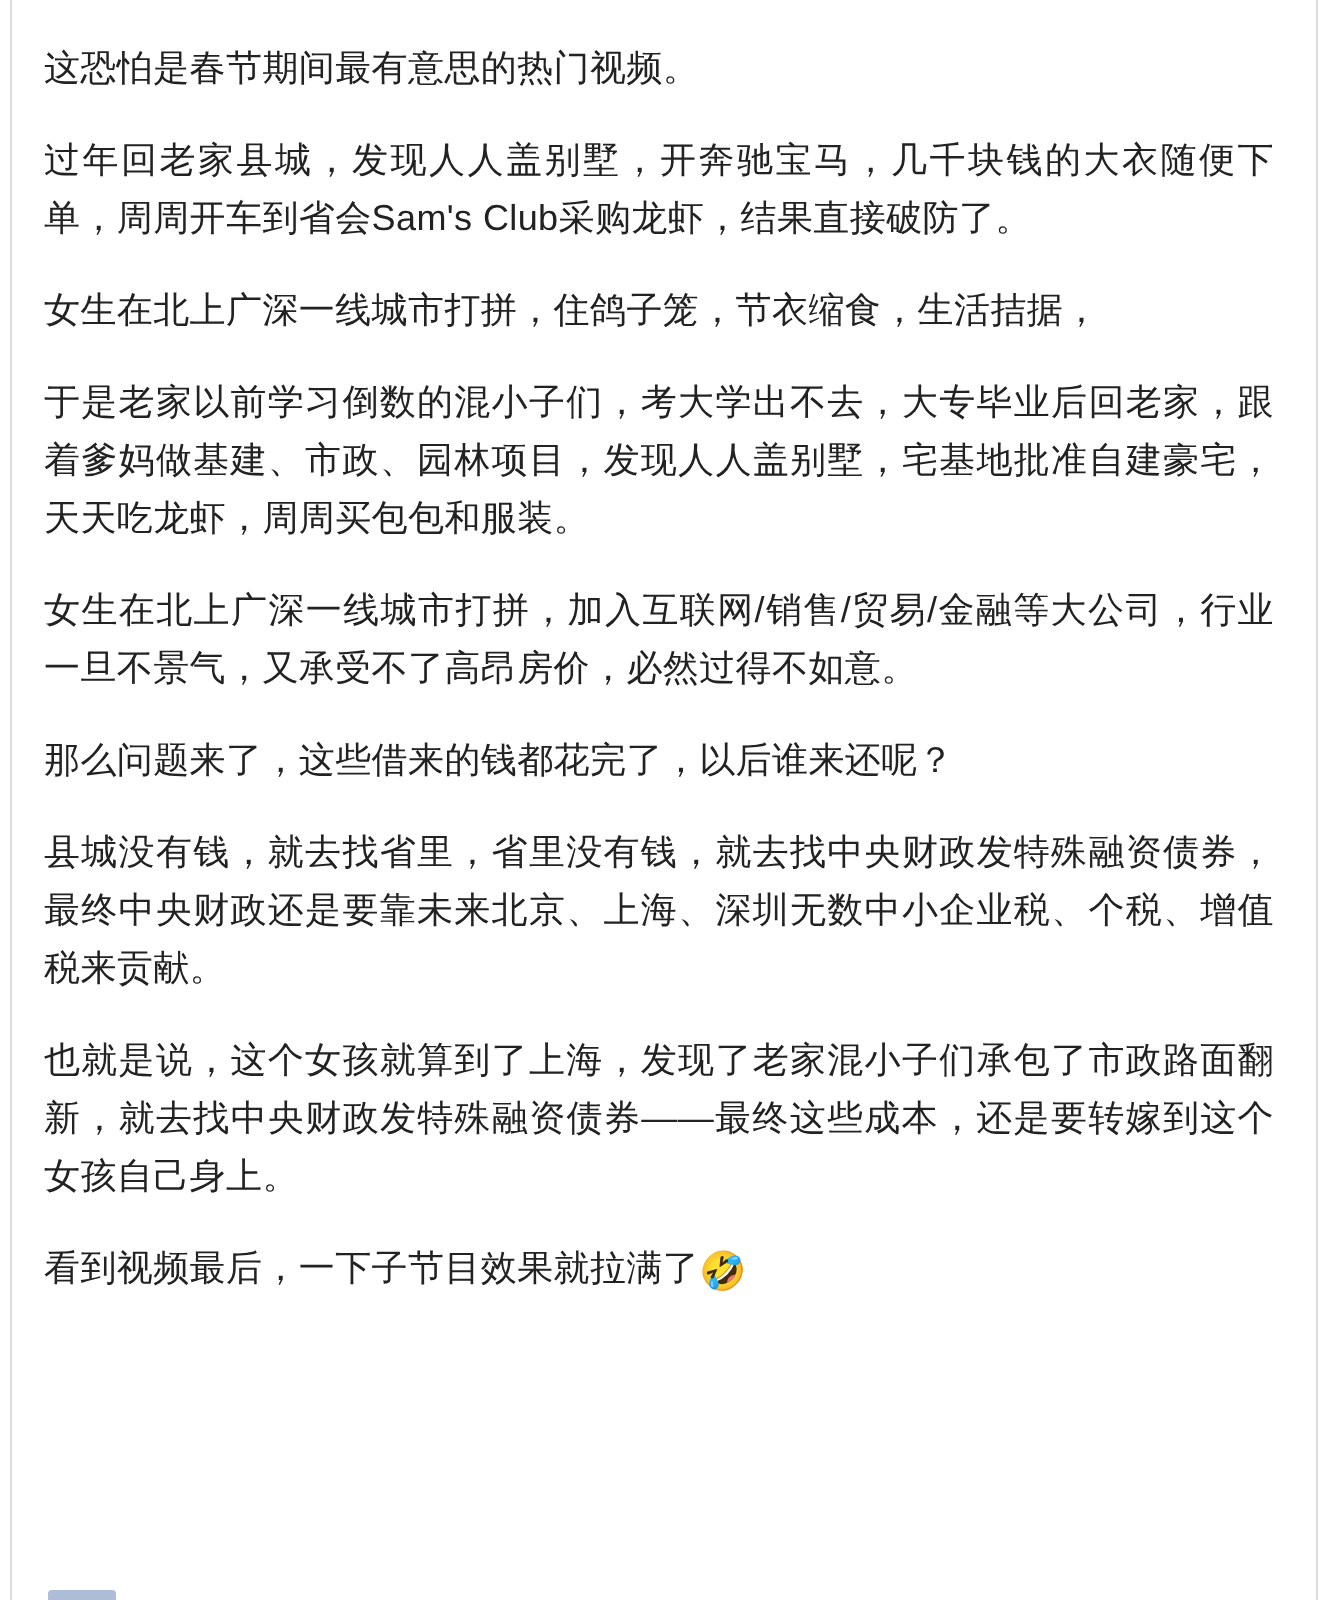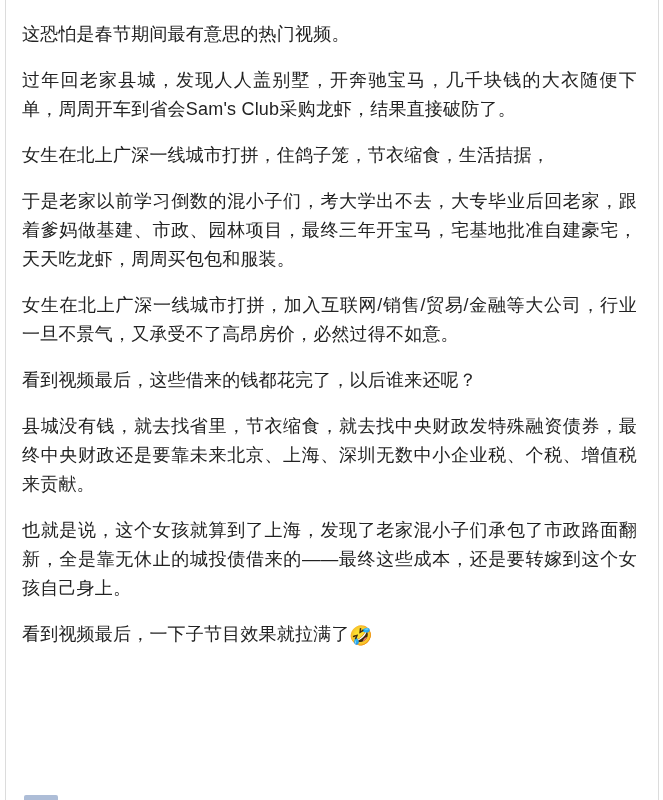--- a/index.html
+++ b/index.html
@@ -63,22 +63,22 @@
 <body>
 
 <div class="page">
   <div class="edge-line left"></div>
   <div class="edge-line right"></div>
 
   <div class="content">
     <p>这恐怕是春节期间最有意思的热门视频。</p>
     <p>过年回老家县城，发现人人盖别墅，开奔驰宝马，几千块钱的大衣随便下单，周周开车到省会Sam's Club采购龙虾，结果直接破防了。</p>
     <p>女生在北上广深一线城市打拼，住鸽子笼，节衣缩食，生活拮据，</p>
-    <p>于是老家以前学习倒数的混小子们，考大学出不去，大专毕业后回老家，跟着爹妈做基建、市政、园林项目，最终三年开宝马，宅基地批准自建豪宅，天天吃龙虾，周周买包包和服装。</p>
+    <p>于是老家以前学习倒数的混小子们，考大学出不去，大专毕业后回老家，跟着爹妈做基建、市政、园林项目，发现人人盖别墅，宅基地批准自建豪宅，天天吃龙虾，周周买包包和服装。</p>
     <p>女生在北上广深一线城市打拼，加入互联网/销售/贸易/金融等大公司，行业一旦不景气，又承受不了高昂房价，必然过得不如意。</p>
-    <p>看到视频最后，这些借来的钱都花完了，以后谁来还呢？</p>
-    <p>县城没有钱，就去找省里，节衣缩食，就去找中央财政发特殊融资债券，最终中央财政还是要靠未来北京、上海、深圳无数中小企业税、个税、增值税来贡献。</p>
-    <p>也就是说，这个女孩就算到了上海，发现了老家混小子们承包了市政路面翻新，全是靠无休止的城投债借来的——最终这些成本，还是要转嫁到这个女孩自己身上。</p>
+    <p>那么问题来了，这些借来的钱都花完了，以后谁来还呢？</p>
+    <p>县城没有钱，就去找省里，省里没有钱，就去找中央财政发特殊融资债券，最终中央财政还是要靠未来北京、上海、深圳无数中小企业税、个税、增值税来贡献。</p>
+    <p>也就是说，这个女孩就算到了上海，发现了老家混小子们承包了市政路面翻新，就去找中央财政发特殊融资债券——最终这些成本，还是要转嫁到这个女孩自己身上。</p>
     <p><span>看到视频最后，一下子节目效果就拉满了</span><span class="emoji">🤣</span></p>
   </div>
 
   <div class="truncated-link"></div>
 </div>
 
 </body></html>

